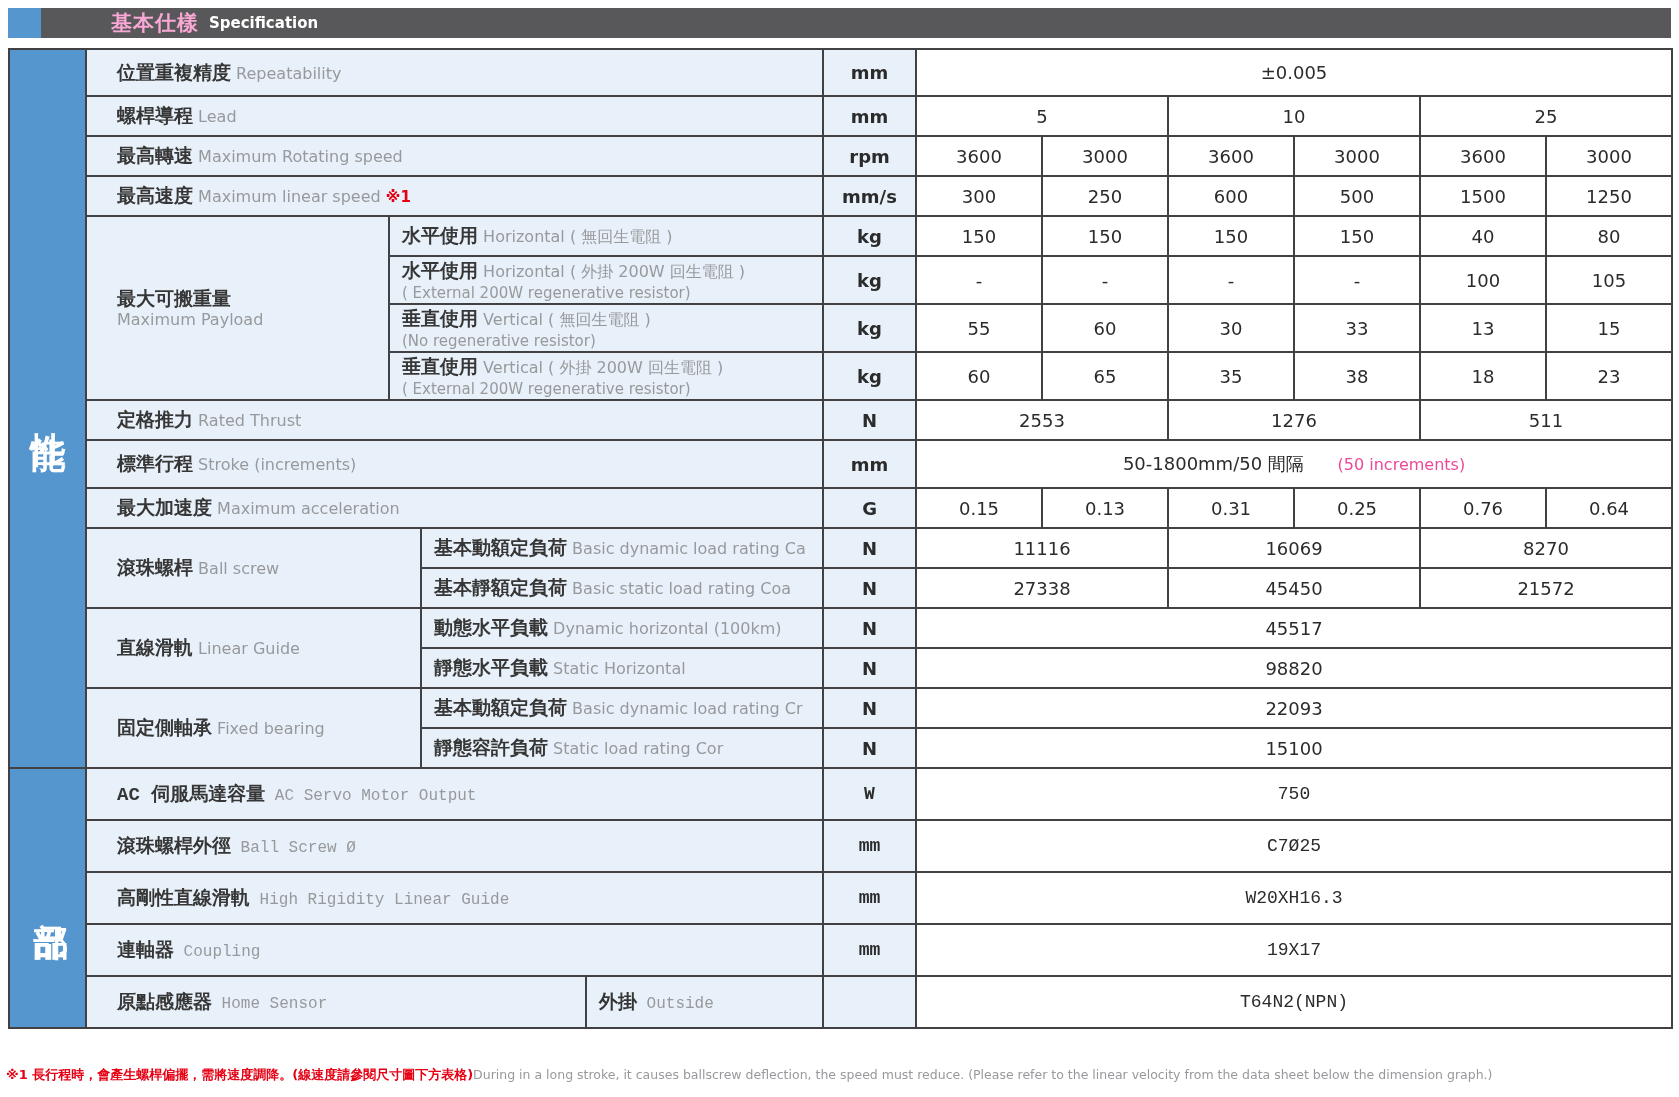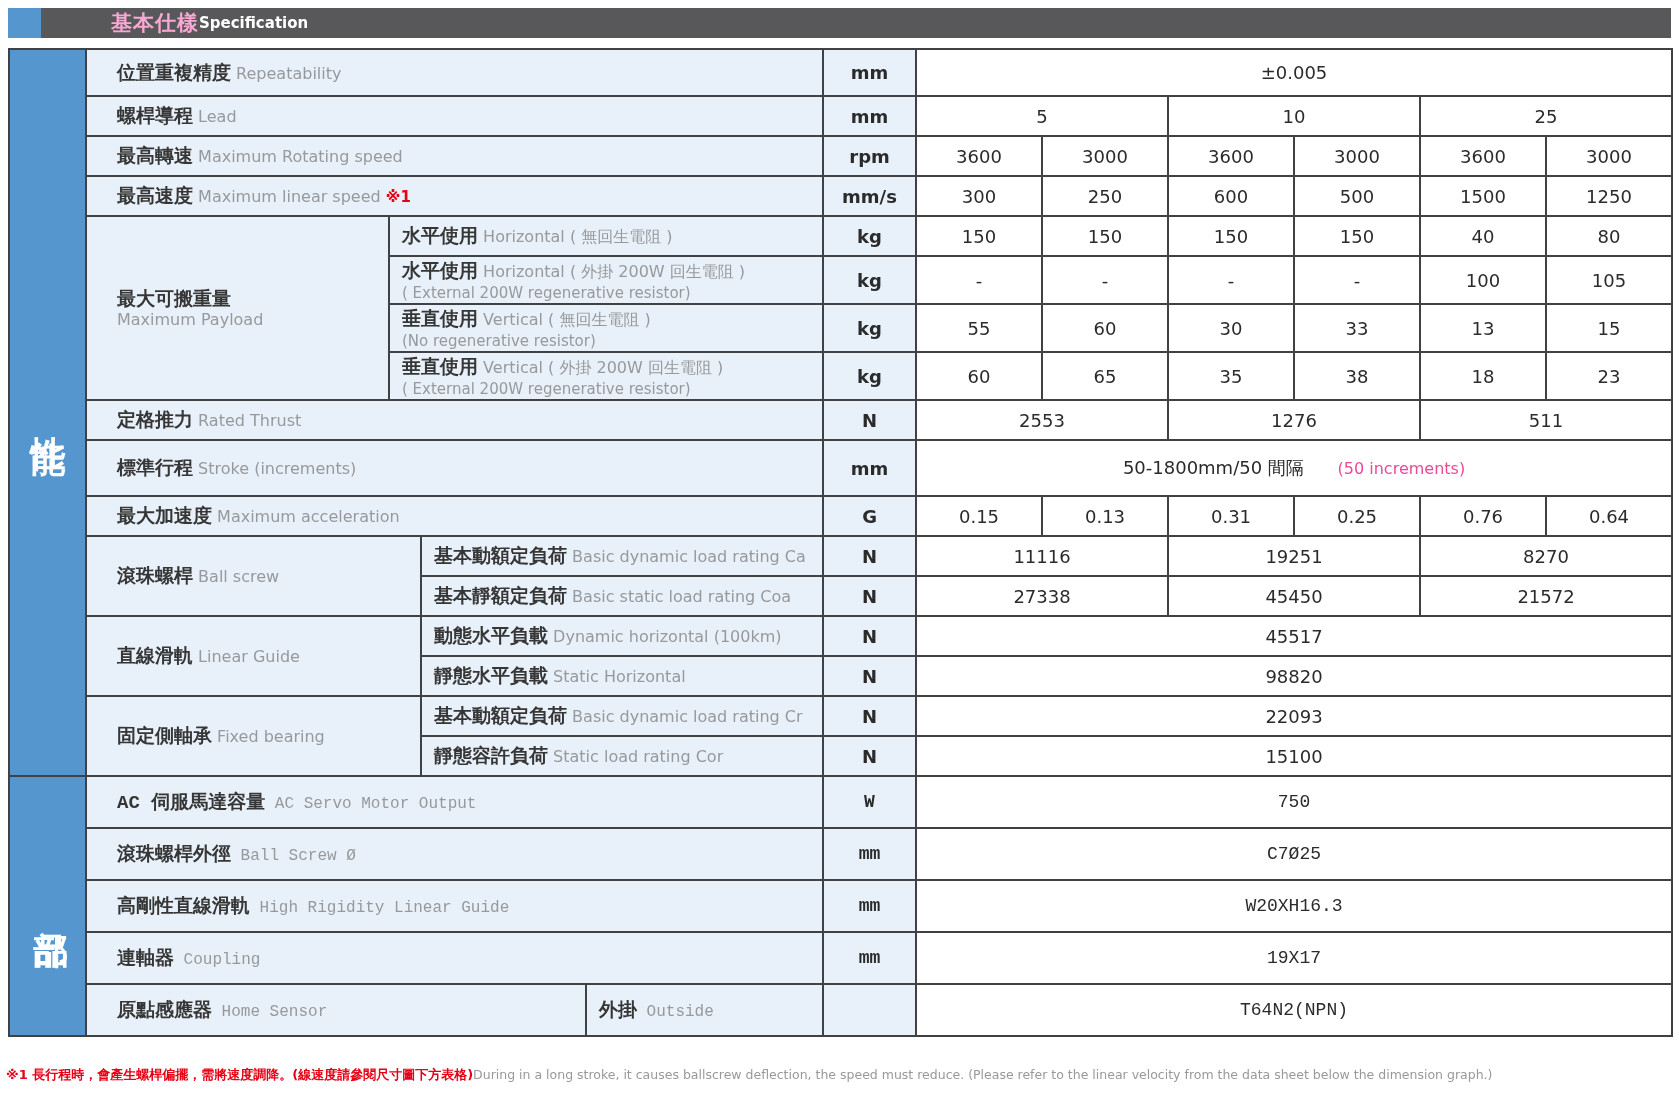--- a/index.html
+++ b/index.html
@@ -14,30 +14,30 @@
   .header {
     position: absolute; left: 8px; top: 8px; right: 8px; height: 30px;
     display: flex; align-items: stretch;
   }
   .header .accent { width: 33px; background: #5596CE; flex: 0 0 auto; }
   .header .bar {
     flex: 1 1 auto; background: #58585A;
     display: flex; align-items: center; padding-left: 70px;
   }
   .header .title-zh { color: #f9a8d4; font-weight: bold; font-size: 21px; letter-spacing: 1px; }
-  .header .title-en { color: #fff; font-weight: bold; font-size: 15px; margin-left: 0; }
+  .header .title-en { color: #fff; font-weight: bold; font-size: 15px; margin-left: 10px; }
 
   
   table.spec {
     position: absolute; left: 8px; top: 48px;
     border-collapse: collapse; table-layout: fixed; width: 1663px;
   }
   table.spec td { border: 2px solid #414042; overflow: hidden; }
 
-  tr.h47 { height: 47px; } tr.h40 { height: 40px; } tr.h42 { height: 56px; }
+  tr.h47 { height: 47px; } tr.h40 { height: 40px; } tr.h42 { height: 48px; }
   tr.h56 { height: 48px; } tr.h44 { height: 52px; font-family: Liberation Mono, monospace; }
 
   td.section { background: #5596CE; text-align: center; vertical-align: middle; }
   .vlabel {
     writing-mode: vertical-lr; text-orientation: upright;
     color: #ffffff; font-weight: bold; font-size: 35px;
     letter-spacing: 4px; margin: 0 auto; line-height: 1;
   }
 
   td.lbl, td.glbl, td.sublbl { background: #E8F1F9; vertical-align: middle; padding-left: 30px; }
@@ -249,21 +249,21 @@
     <td class="glbl" colspan="2" rowspan="2">
       <span class="zh">滾珠螺桿</span>
       <span class="en">Ball screw</span>
     </td>
     <td class="sublbl" colspan="2">
       <span class="zh">基本動額定負荷</span>
       <span class="en">Basic dynamic load rating Ca</span>
     </td>
     <td class="unit">N</td>
     <td class="val" colspan="2">11116</td>
-    <td class="val" colspan="2">19251</td>
+    <td class="val" colspan="2">16069</td>
     <td class="val" colspan="2">8270</td>
   </tr>
 
   <tr class="h40">
     <td class="sublbl" colspan="2">
       <span class="zh">基本靜額定負荷</span>
       <span class="en">Basic static load rating Coa</span>
     </td>
     <td class="unit">N</td>
     <td class="val" colspan="2">27338</td>

